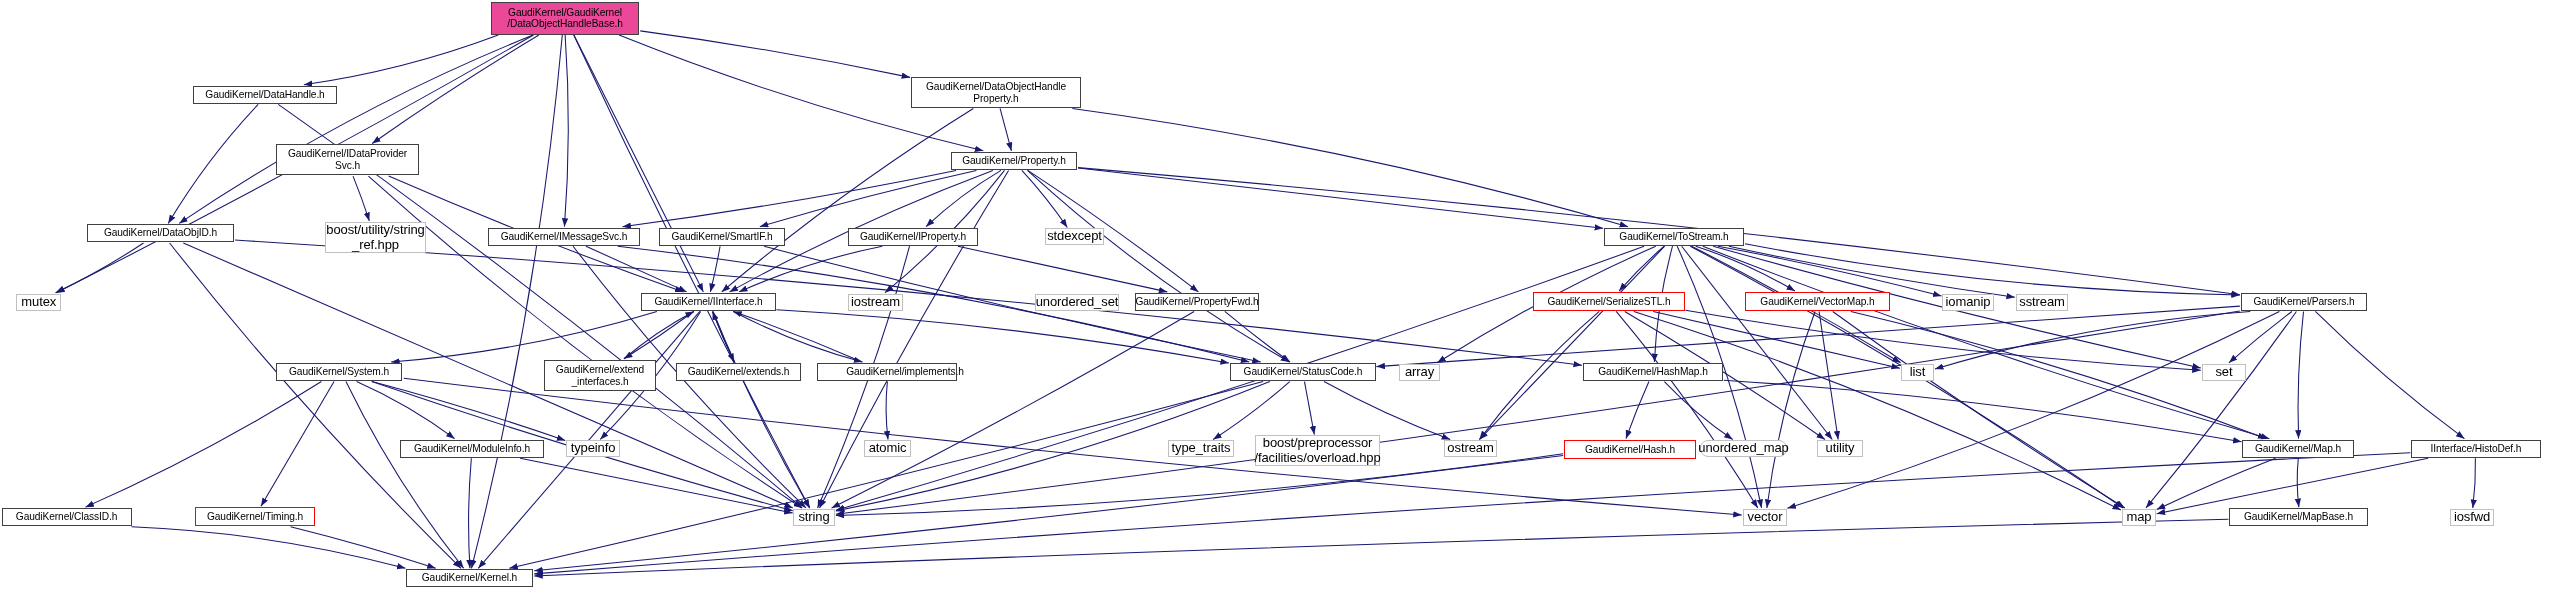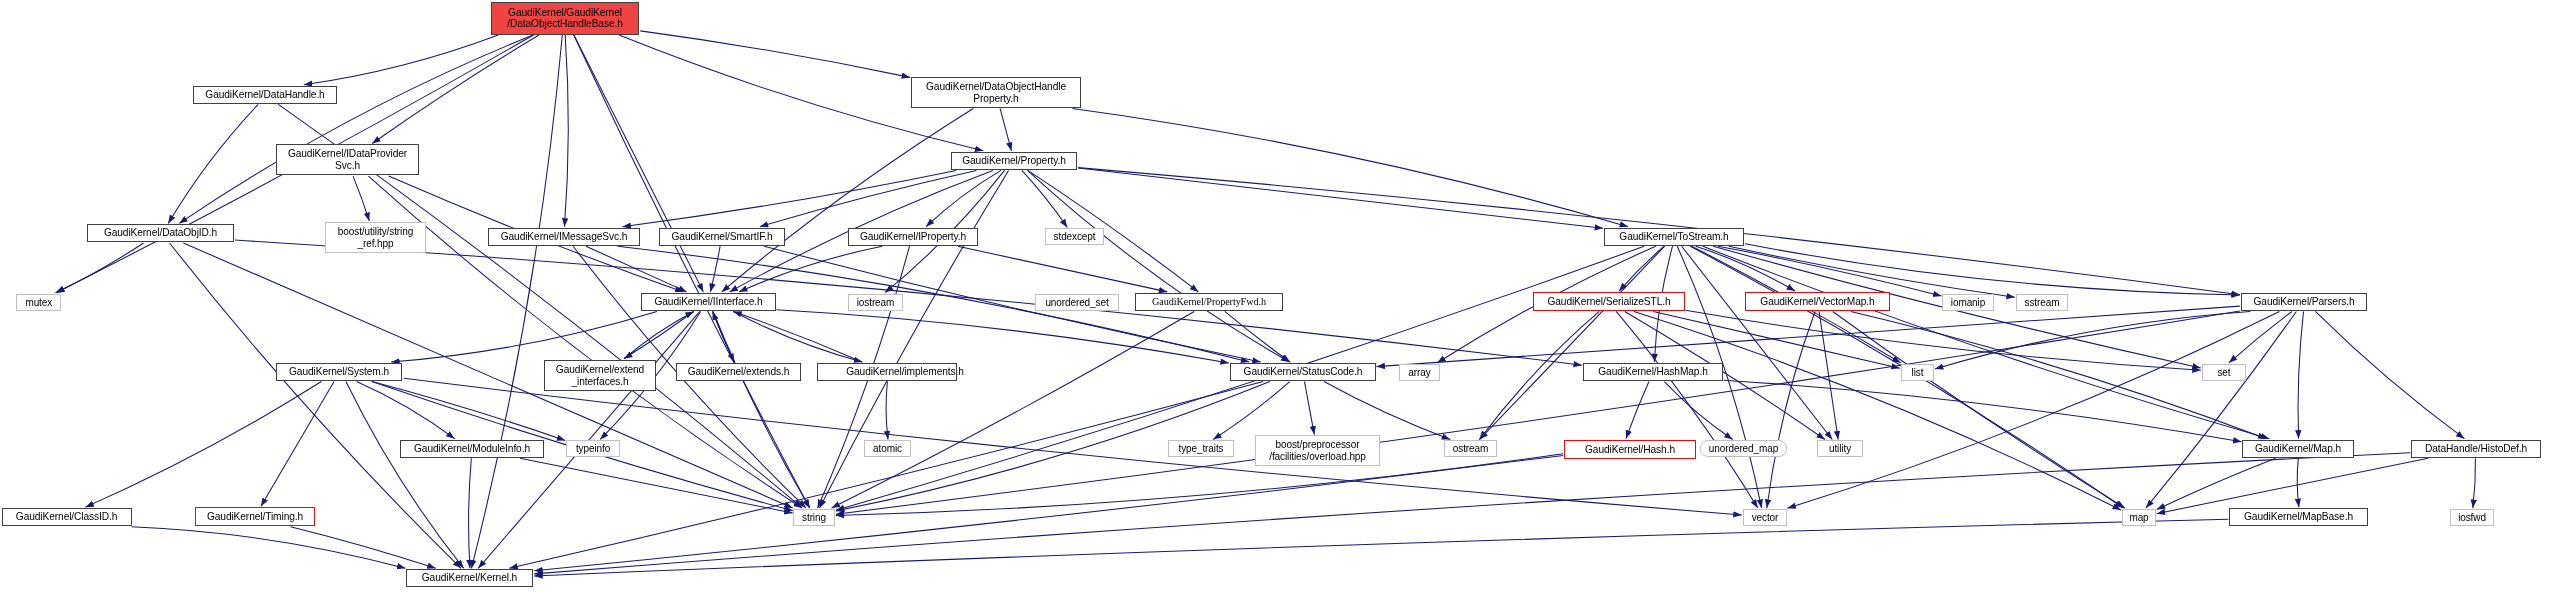--- a/index.html
+++ b/index.html
@@ -19,24 +19,24 @@
     align-items:center;
     justify-content:center;
     text-align:center;
     line-height:1.12;
     color:#000000;
     background:#ffffff;
     white-space:pre-line;
     letter-spacing:-0.1px;
     z-index:5;
   }
-  .node.std{ border:0.8px solid #c0c0c0; font-size:10px;text-align:center; }
+  .node.std{ border:0.8px solid #c0c0c0; font-size:13px;text-align:center; }
   .node.hdr{ border:0.8px solid #404040; font-size:10.2px; }
   .node.red{ border:1.3px solid #ff0000; font-size:10.2px; }
-  .node.root{ border:1.1px solid #404040; background:#ef4444; font-size:10.2px; }
+  .node.root{ border:1.1px solid #404040; background:#ec4899; font-size:10.2px; }
 </style>
 </head>
 <body>
 
 <div id="canvas">
   <svg id="edges" xmlns="http://www.w3.org/2000/svg" viewBox="0 0 3159 731">
     <defs>
       <marker id="ah" markerWidth="9" markerHeight="9" refX="8" refY="3" orient="auto" markerUnits="strokeWidth">
         <path d="M0,0 L8,3 L0,6 z" fill="#191970"></path>
       </marker>
@@ -173,21 +173,21 @@
 _ref.hpp</div>
       <div class="node hdr" style="left: 488px; top: 228px; width: 152px; height: 18px;">GaudiKernel/IMessageSvc.h</div>
       <div class="node hdr" style="left: 659px; top: 228px; width: 126px; height: 18px;">GaudiKernel/SmartIF.h</div>
       <div class="node hdr" style="left: 848px; top: 228px; width: 130px; height: 18px;">GaudiKernel/IProperty.h</div>
       <div class="node std" style="left: 1045px; top: 228px; width: 59px; height: 17px;">stdexcept</div>
       <div class="node hdr" style="left: 1604px; top: 228px; width: 140px; height: 18px;">GaudiKernel/ToStream.h</div>
       <div class="node std" style="left: 16.3px; top: 294px; width: 45px; height: 17px;">mutex</div>
       <div class="node hdr" style="left: 641px; top: 293px; width: 135px; height: 18px;">GaudiKernel/IInterface.h</div>
       <div class="node std" style="left: 848px; top: 294px; width: 55px; height: 17px;">iostream</div>
       <div class="node std" style="left: 1035px; top: 294px; width: 84px; height: 17px;">unordered_set</div>
-      <div class="node hdr" style="left: 1135px; top: 293px; width: 148px; height: 18px; font-family: Liberation Serif, serif;">GaudiKernel/PropertyFwd.h</div>
+      <div class="node hdr" style="left: 1135px; top: 293px; width: 124px; height: 18px;">GaudiKernel/PropertyFwd.h</div>
       <div class="node red" style="left: 1533px; top: 292px; width: 152px; height: 19px;">GaudiKernel/SerializeSTL.h</div>
       <div class="node red" style="left: 1745px; top: 292px; width: 145px; height: 19px;">GaudiKernel/VectorMap.h</div>
       <div class="node std" style="left: 1942px; top: 294px; width: 52px; height: 17px;">iomanip</div>
       <div class="node std" style="left: 2016px; top: 294px; width: 52px; height: 17px;">sstream</div>
       <div class="node hdr" style="left: 2241px; top: 293px; width: 126px; height: 18px;">GaudiKernel/Parsers.h</div>
       <div class="node hdr" style="left: 276px; top: 363px; width: 126px; height: 18px;">GaudiKernel/System.h</div>
       <div class="node hdr" style="left: 544px; top: 360px; width: 112px; height: 31px;">GaudiKernel/extend
 _interfaces.h</div>
       <div class="node hdr" style="left: 676px; top: 363px; width: 125px; height: 18px;">GaudiKernel/extends.h</div>
       <div class="node hdr" style="left: 817px; top: 363px; width: 140px; height: 18px; padding-left: 36px;">GaudiKernel/implements.h</div>
@@ -200,21 +200,21 @@
       <div class="node std" style="left: 566px; top: 440px; width: 54px; height: 17px;">typeinfo</div>
       <div class="node std" style="left: 864px; top: 440px; width: 47px; height: 17px;">atomic</div>
       <div class="node std" style="left: 1168px; top: 440px; width: 66px; height: 17px;">type_traits</div>
       <div class="node std" style="left: 1255px; top: 435px; width: 125px; height: 31px;">boost/preprocessor
 /facilities/overload.hpp</div>
       <div class="node std" style="left: 1444px; top: 440px; width: 53px; height: 17px;">ostream</div>
       <div class="node red" style="left: 1564px; top: 440px; width: 132px; height: 19px;">GaudiKernel/Hash.h</div>
       <div class="node std" style="left: 1700px; top: 440px; width: 87px; height: 17px; border-radius: 8px;">unordered_map</div>
       <div class="node std" style="left: 1817px; top: 440px; width: 46px; height: 17px;">utility</div>
       <div class="node hdr" style="left: 2242px; top: 440px; width: 112px; height: 18px;">GaudiKernel/Map.h</div>
-      <div class="node hdr" style="left: 2411px; top: 440px; width: 130px; height: 18px;">DataHandle/HistoDef.h</div>
+      <div class="node hdr" style="left: 2411px; top: 440px; width: 130px; height: 18px;">IInterface/HistoDef.h</div>
       <div class="node hdr" style="left: 1.6px; top: 508px; width: 130px; height: 18px;">GaudiKernel/ClassID.h</div>
       <div class="node red" style="left: 195px; top: 507px; width: 120px; height: 19px;">GaudiKernel/Timing.h</div>
       <div class="node std" style="left: 793px; top: 509px; width: 42px; height: 17px;">string</div>
       <div class="node std" style="left: 1743px; top: 509px; width: 44px; height: 17px;">vector</div>
       <div class="node std" style="left: 2122px; top: 509px; width: 34px; height: 17px;">map</div>
       <div class="node hdr" style="left: 2229px; top: 508px; width: 139px; height: 18px;">GaudiKernel/MapBase.h</div>
       <div class="node std" style="left: 2450px; top: 509px; width: 44px; height: 17px;">iosfwd</div>
       <div class="node hdr" style="left: 406px; top: 569px; width: 127px; height: 18px;">GaudiKernel/Kernel.h</div>
     </div>
 </div>

